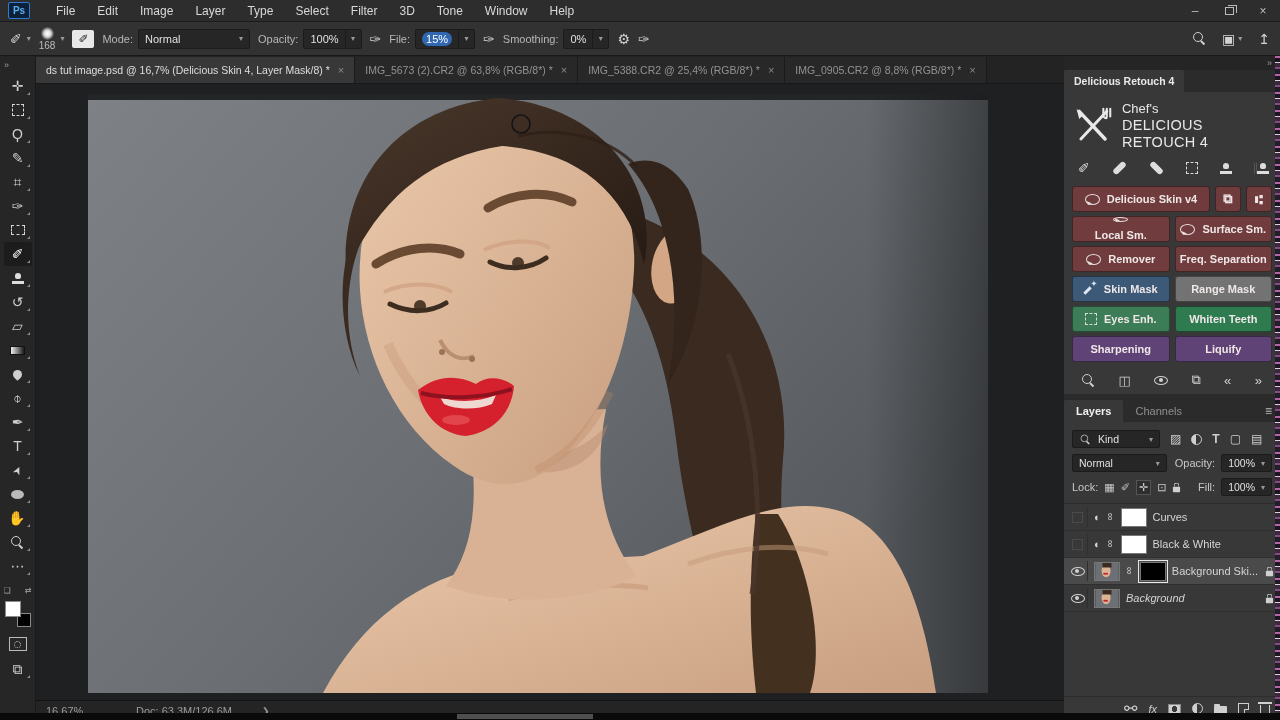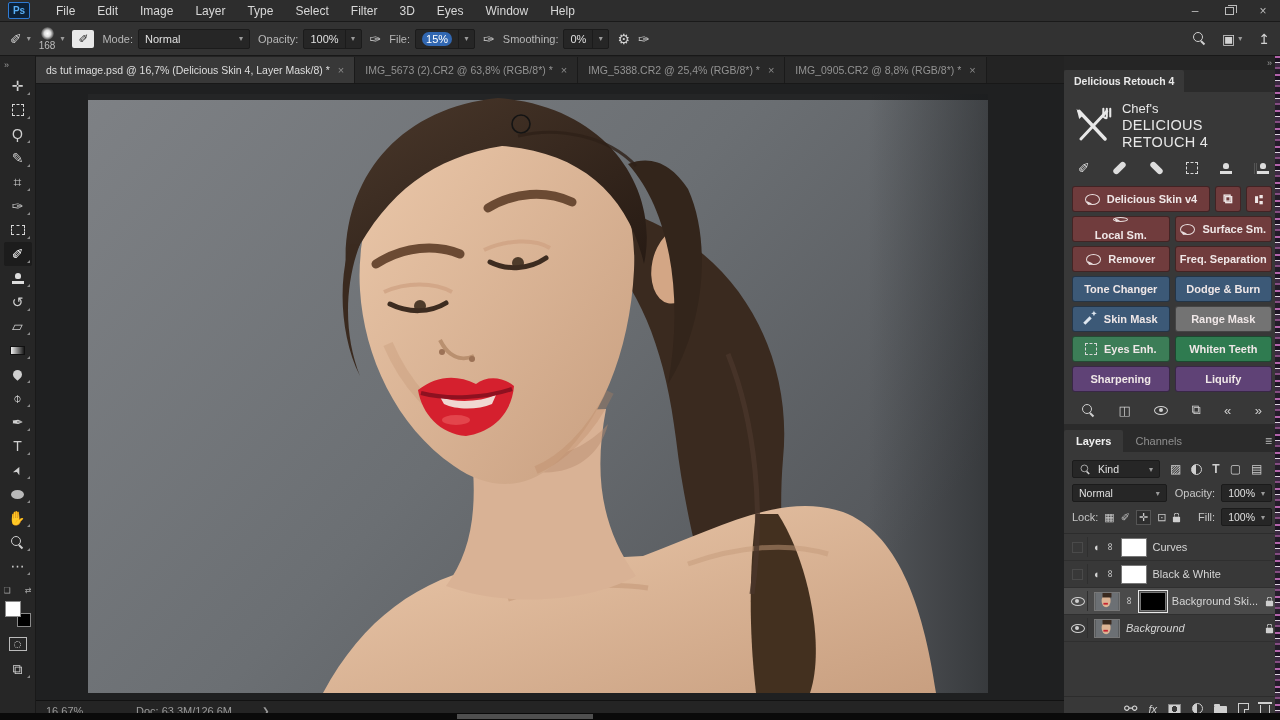--- a/index.html
+++ b/index.html
@@ -185,21 +185,21 @@
   <div class="menubar">
     <div class="pslogo">Ps</div>
     <div class="menuitem">File</div>
     <div class="menuitem">Edit</div>
     <div class="menuitem">Image</div>
     <div class="menuitem">Layer</div>
     <div class="menuitem">Type</div>
     <div class="menuitem">Select</div>
     <div class="menuitem">Filter</div>
     <div class="menuitem">3D</div>
-    <div class="menuitem">Eyes</div>
+    <div class="menuitem">Tone</div>
     <div class="menuitem">Window</div>
     <div class="menuitem">Help</div>
     <div class="winctl">
       <div class="winbtn">–</div>
       <div class="winbtn">
           <span class="wrestore"></span>
         </div>
       <div class="winbtn">×</div>
     </div>
   </div>
@@ -495,28 +495,20 @@
           <div class="dr4btn" style="background: rgb(112, 60, 61);">
             <span class="i-bubble"></span>
             <span>Remover</span>
           </div>
           <div class="dr4btn" style="background: rgb(112, 60, 61);">
             <span>Freq. Separation</span>
           </div>
         </div>
         <div class="dr4row">
           <div class="dr4btn" style="background: rgb(60, 89, 119);">
-              <span>Tone Changer</span>
-            </div>
-          <div class="dr4btn" style="background: rgb(60, 89, 119);">
-              <span>Dodge &amp; Burn</span>
-            </div>
-        </div>
-        <div class="dr4row">
-          <div class="dr4btn" style="background: rgb(60, 89, 119);">
             <span class="i-dropper"></span>
             <span>Skin Mask</span>
           </div>
           <div class="dr4btn" style="background: #737373;">
               <span>Range Mask</span>
             </div>
         </div>
         <div class="dr4row">
           <div class="dr4btn" style="background: rgb(60, 125, 87);">
             <span class="i-dash"></span>

